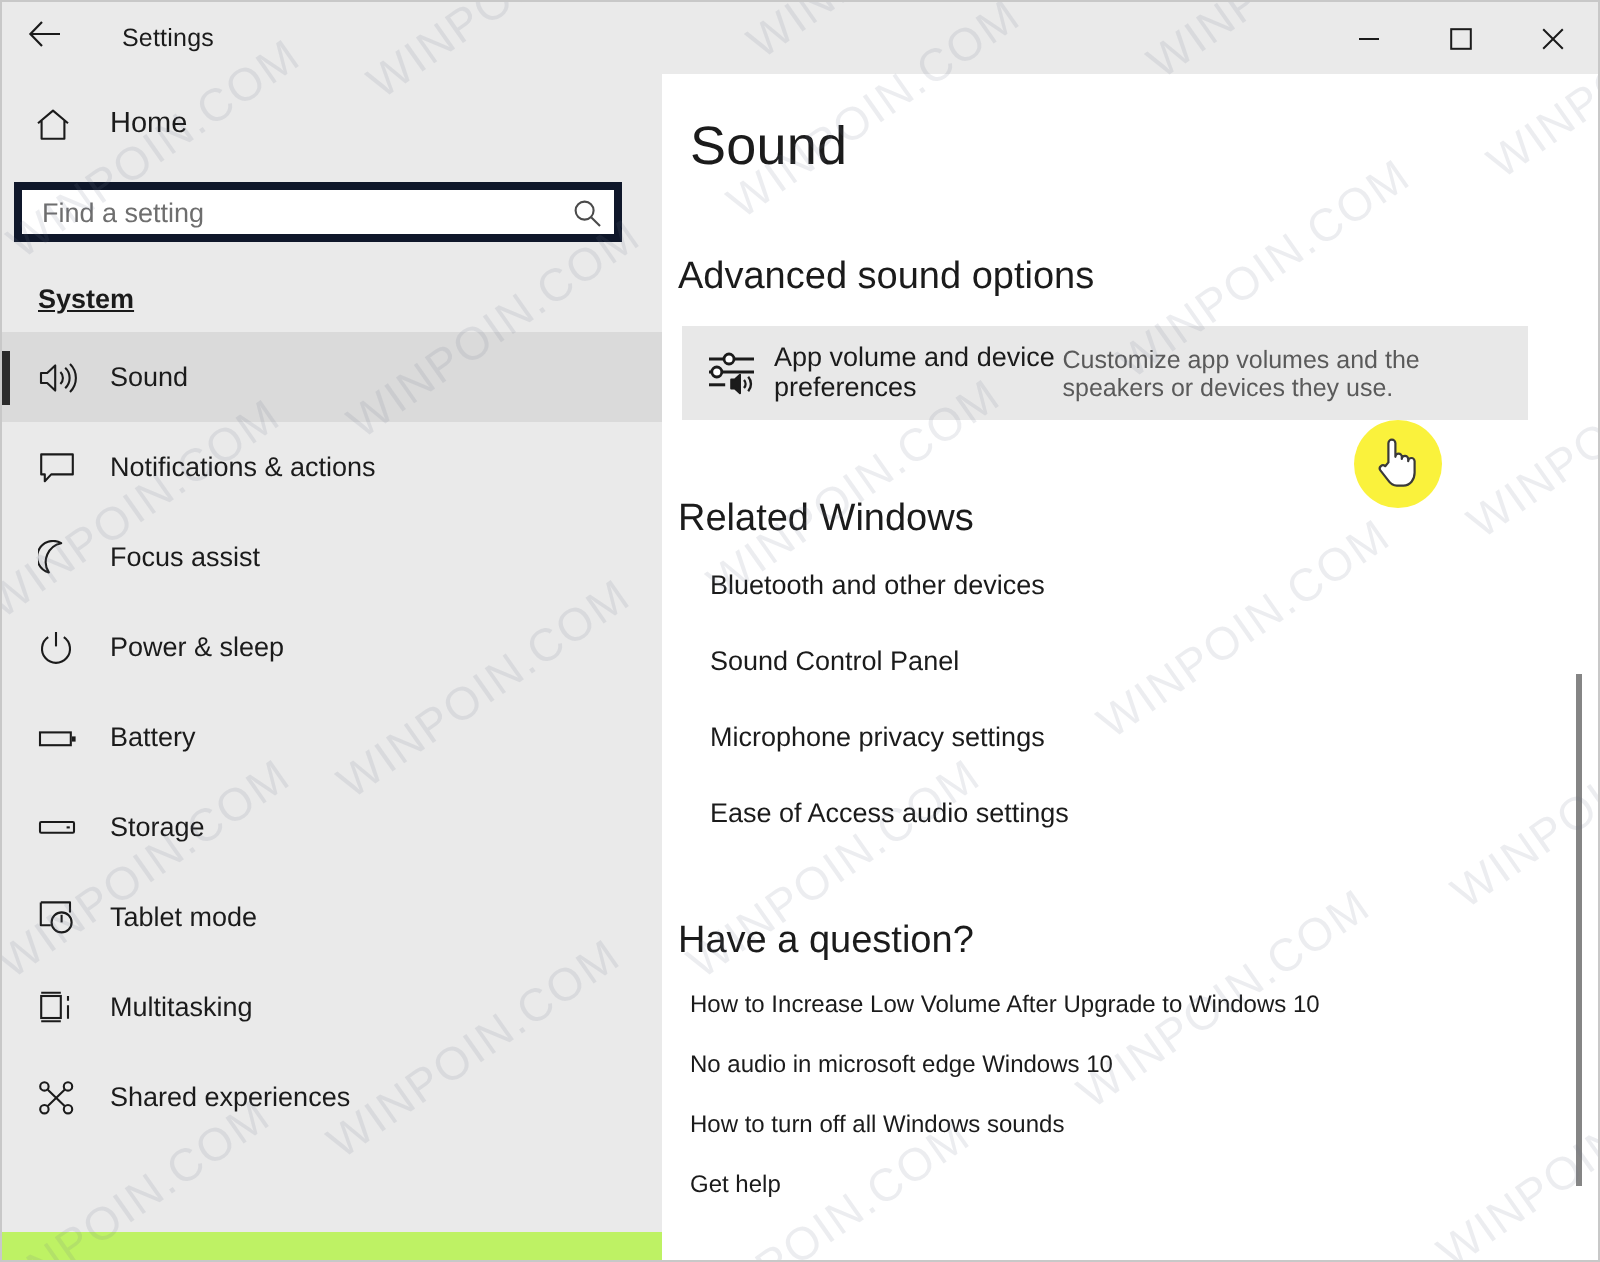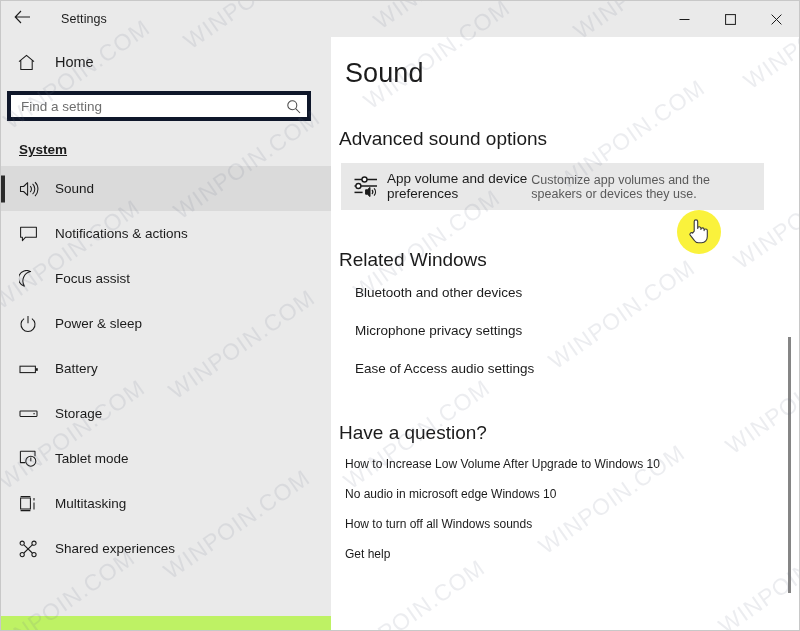--- a/index.html
+++ b/index.html
@@ -435,20 +435,21 @@
       </span>
       <span class="option-text">
         <span class="option-title">App volume and device preferences</span>
         <span class="option-sub">Customize app volumes and the speakers or devices they use.</span>
       </span>
     </div>
 
     <div class="sec-title">Related Windows</div>
     <div class="links">
       <a class="link-row" href="#">Bluetooth and other devices</a>
+      <a class="link-row" href="#">Sound Control Panel</a>
       <a class="link-row" href="#">Microphone privacy settings</a>
       <a class="link-row" href="#">Ease of Access audio settings</a>
     </div>
 
     <div class="sec-title q">Have a question?</div>
     <div class="qlinks">
       <a class="qlink" href="#">How to Increase Low Volume After Upgrade to Windows 10</a>
       <a class="qlink" href="#">No audio in microsoft edge Windows 10</a>
       <a class="qlink" href="#">How to turn off all Windows sounds</a>
       <a class="qlink" href="#">Get help</a>

